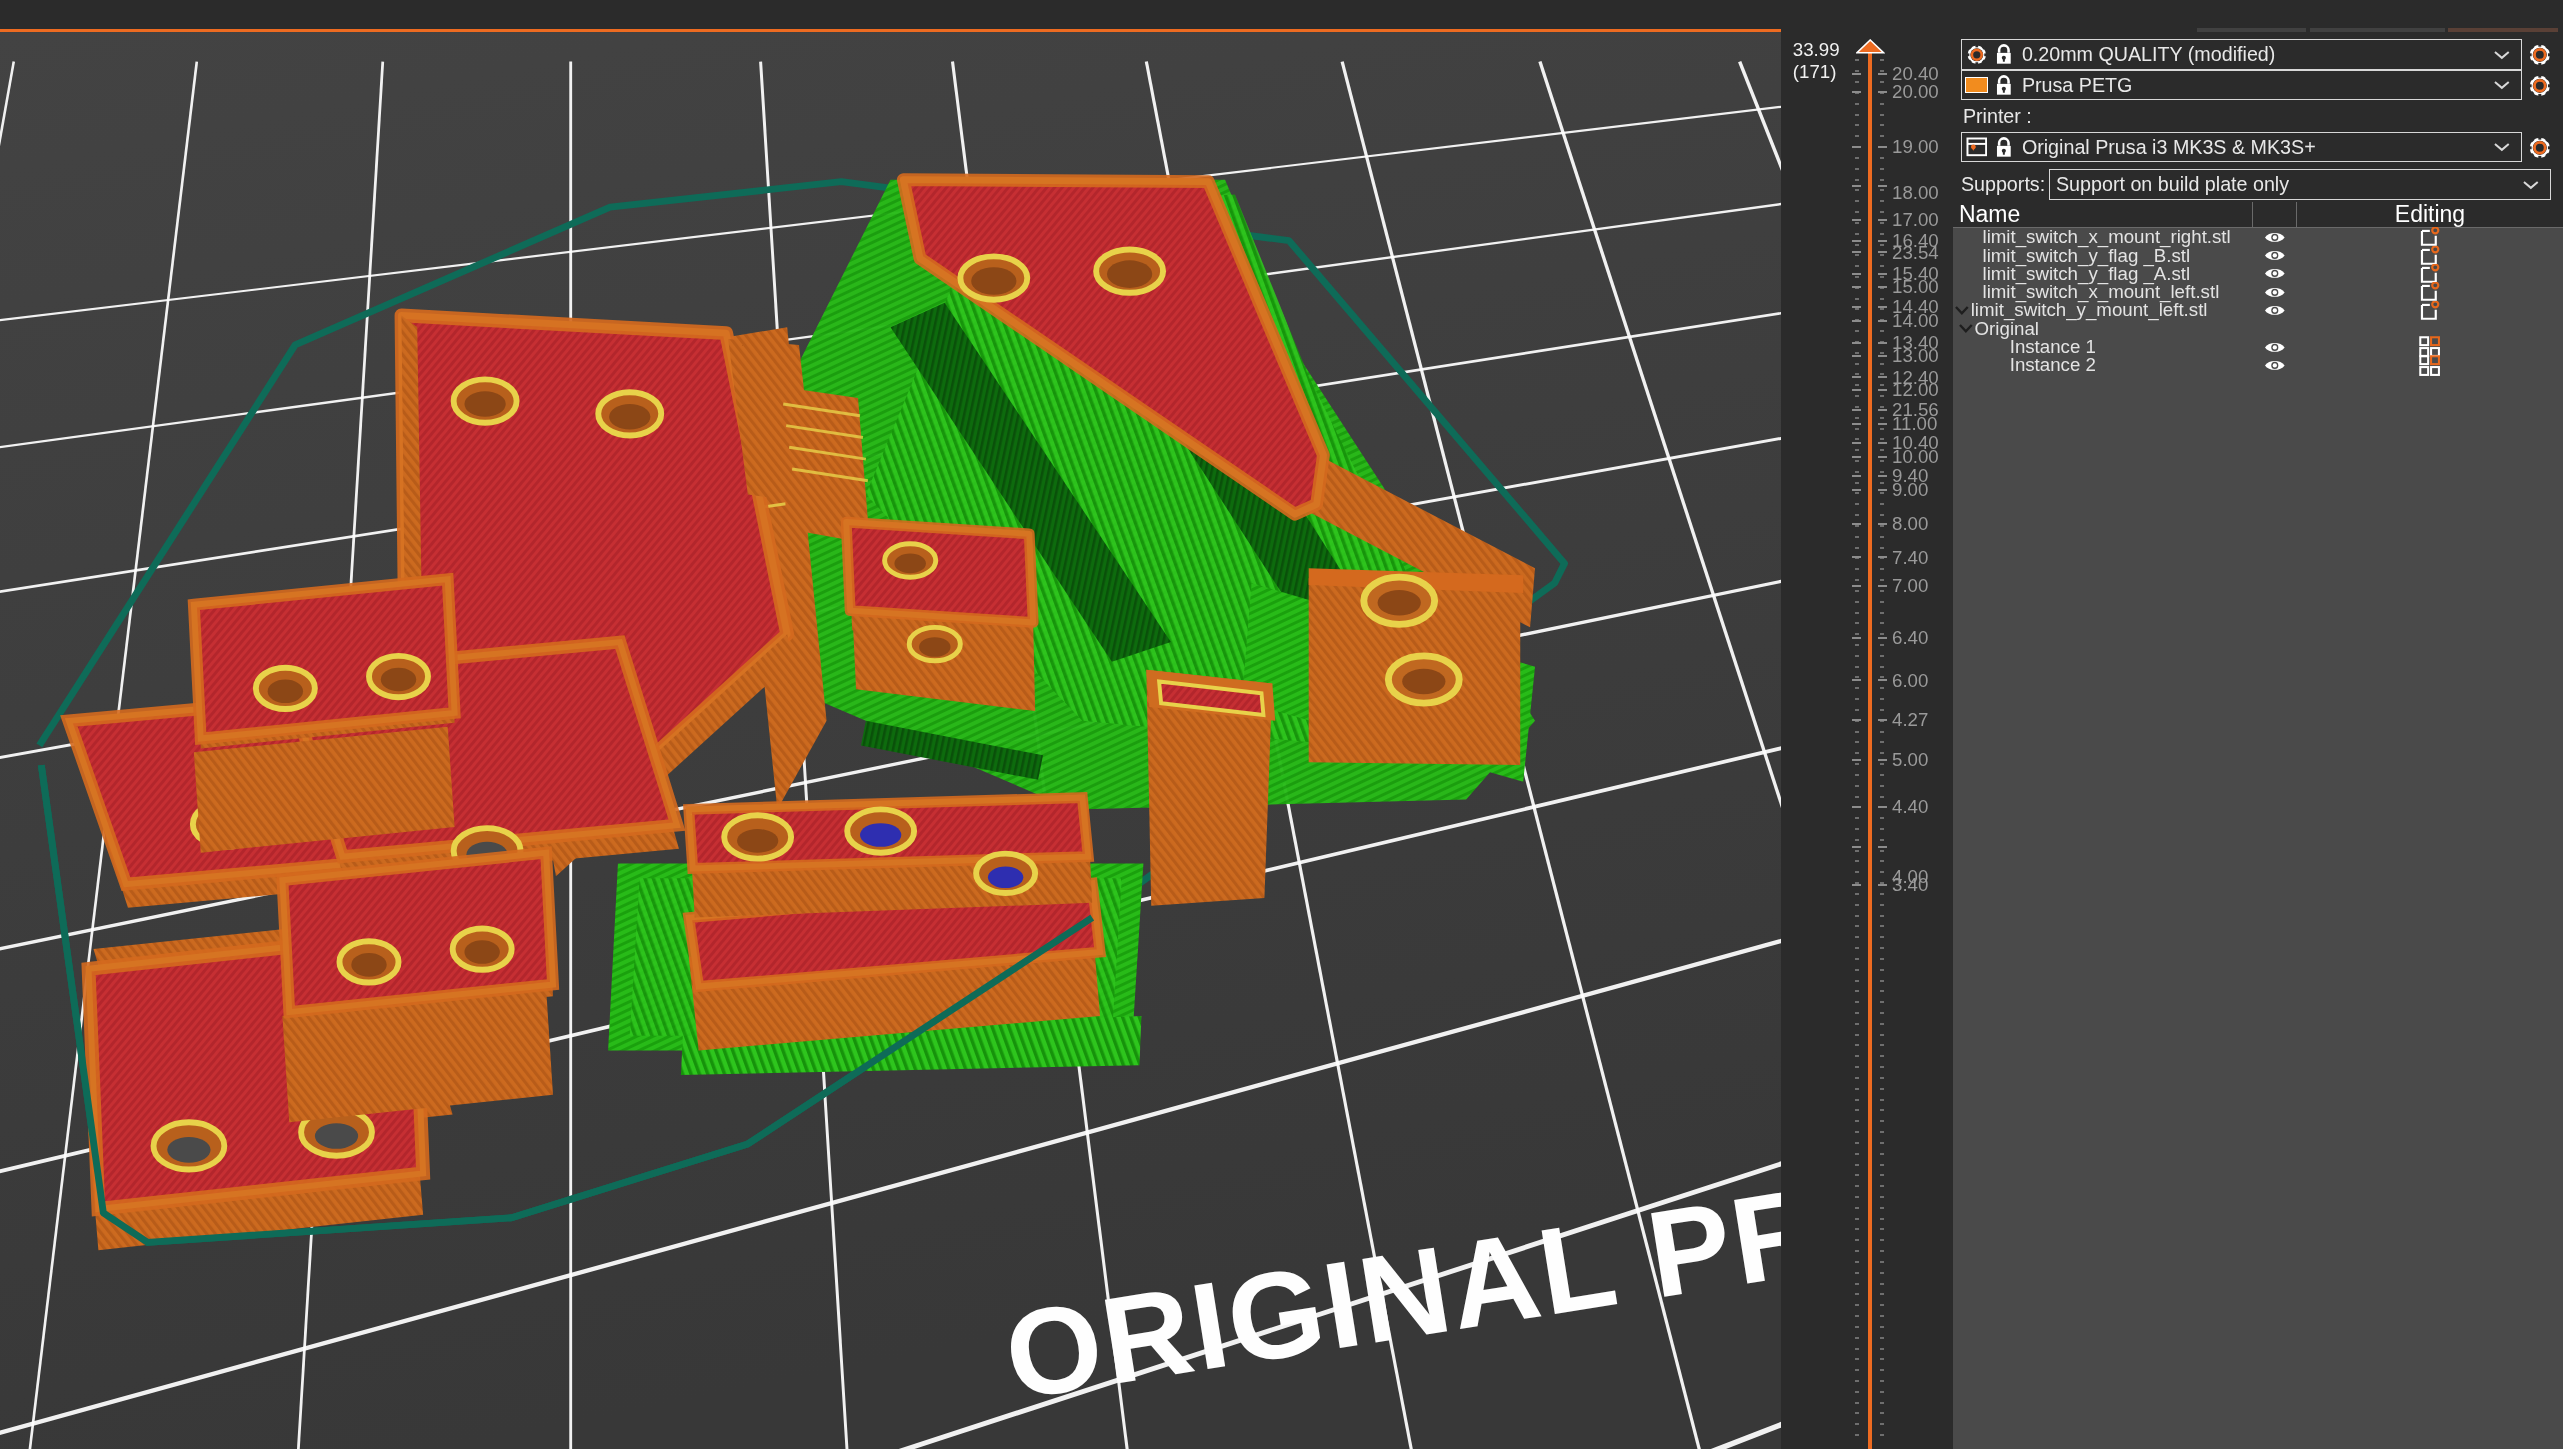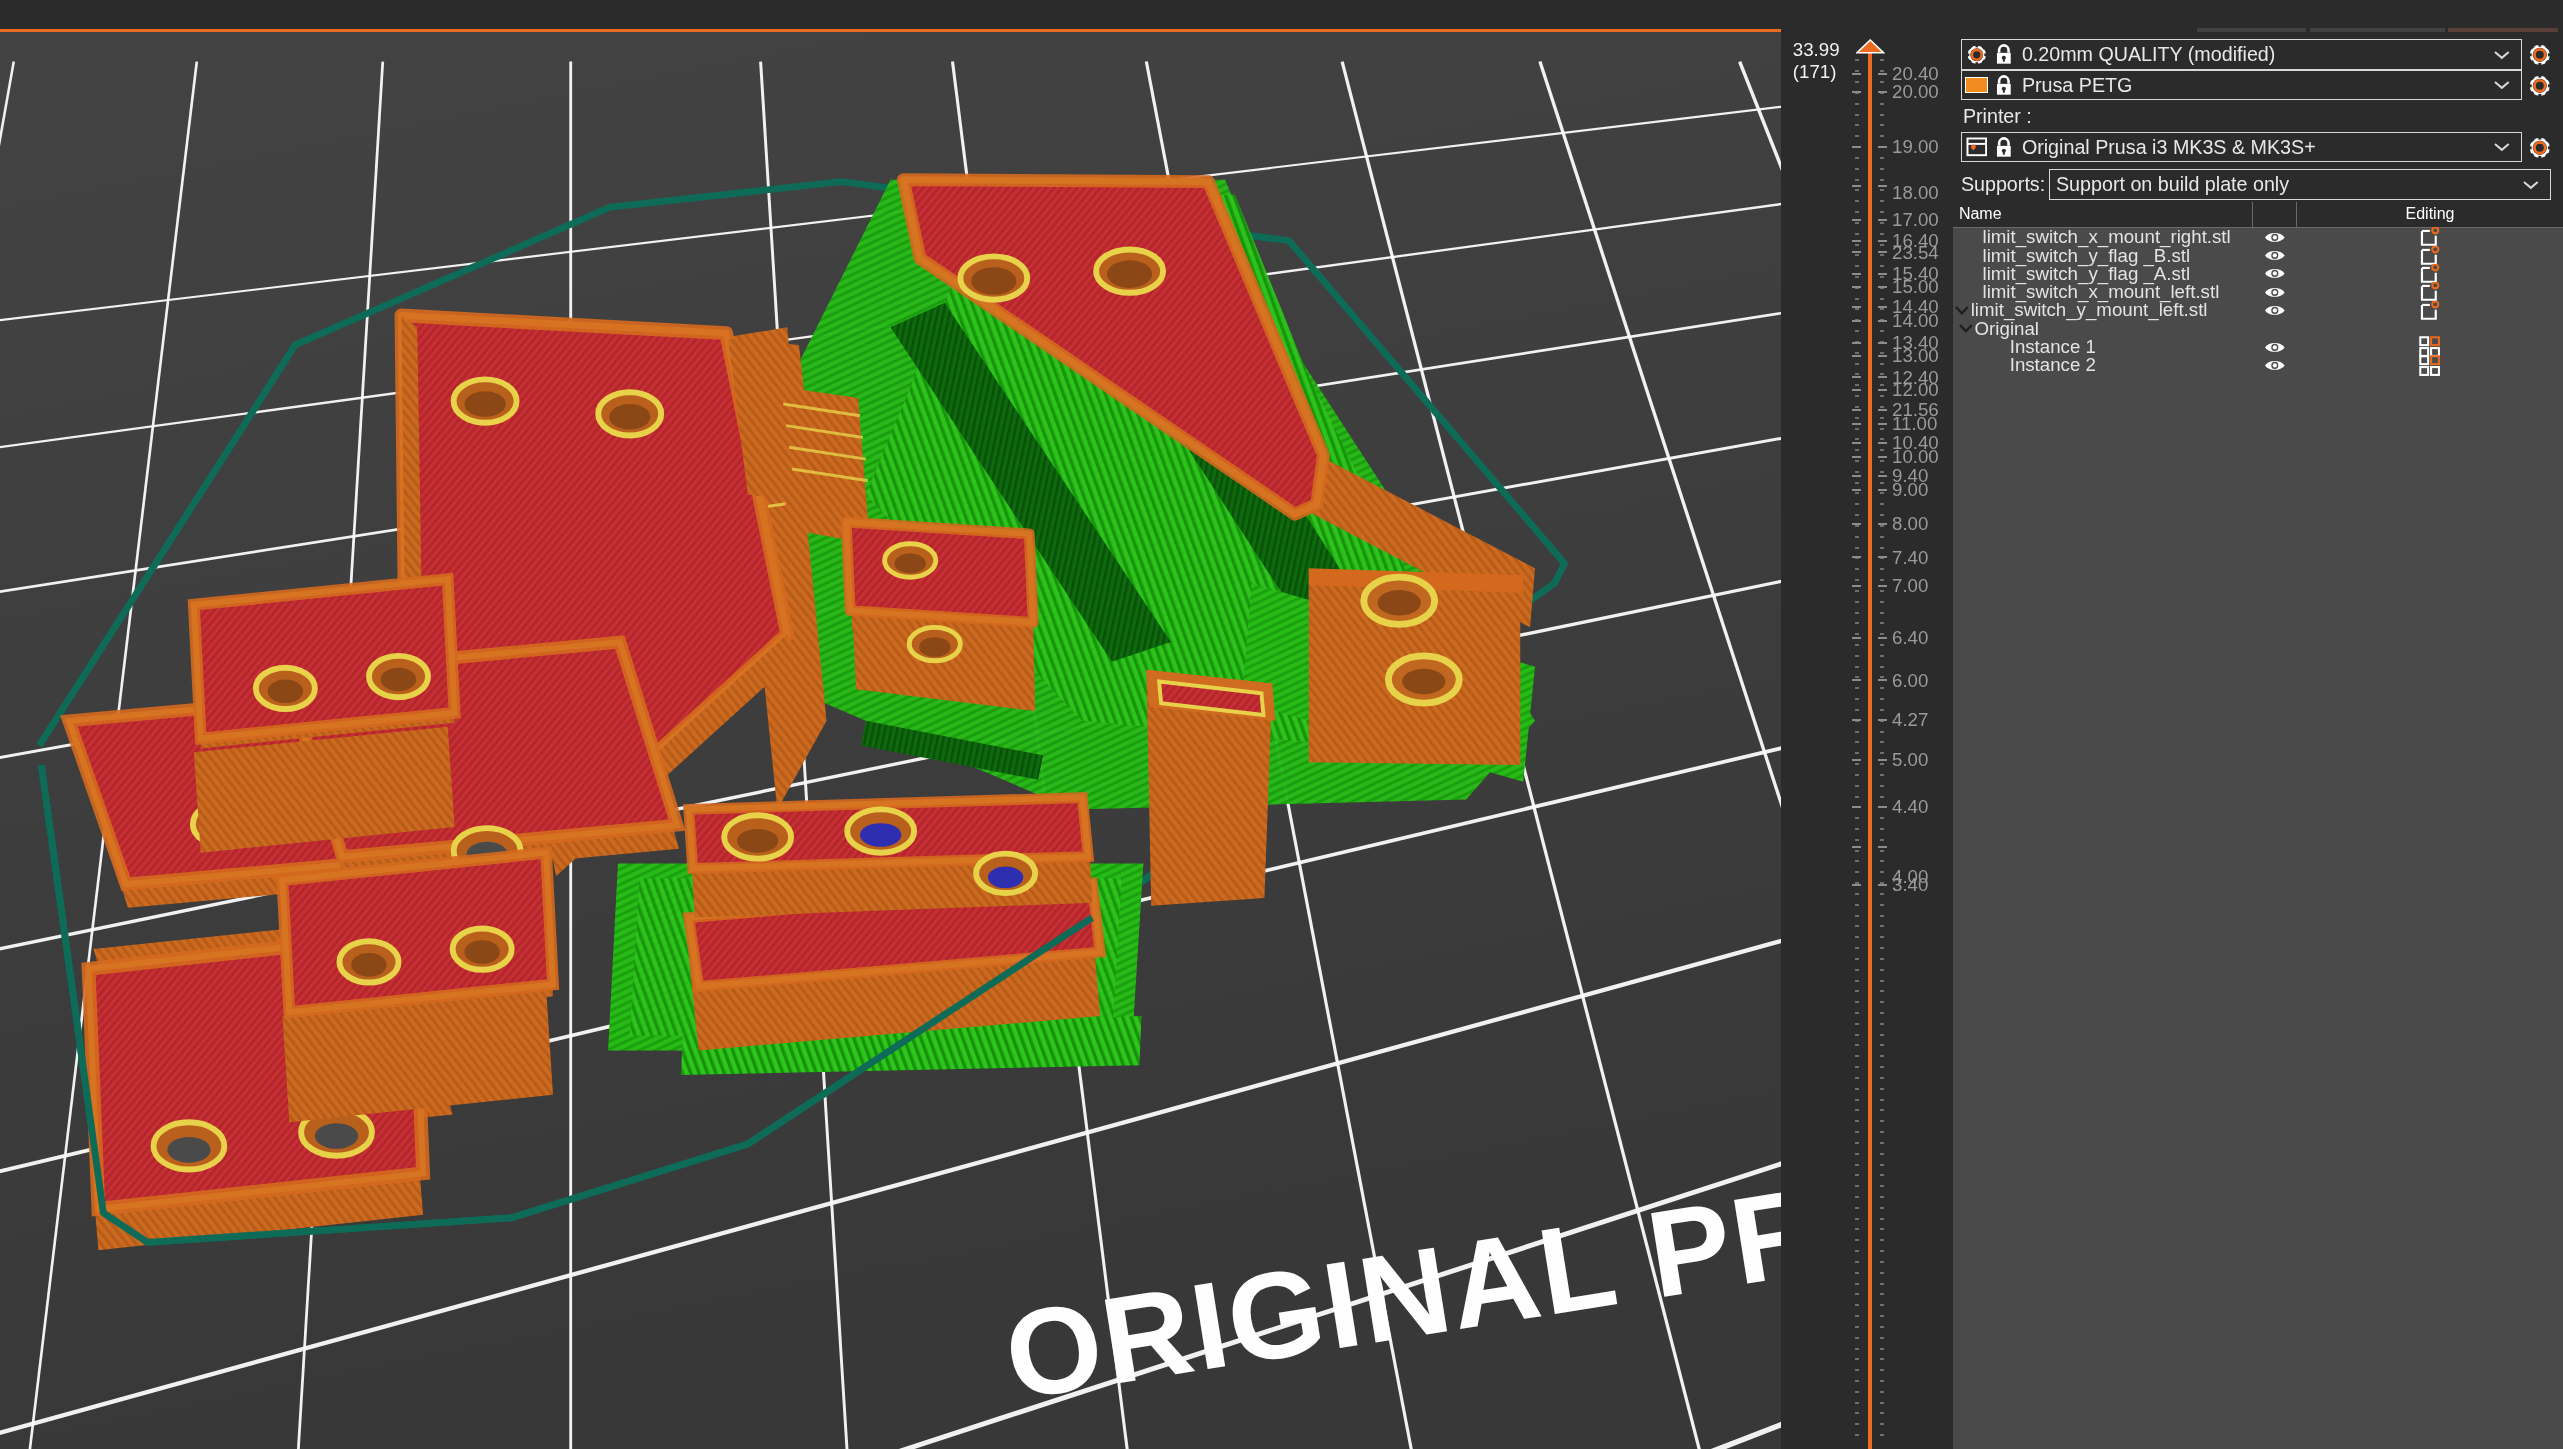--- a/index.html
+++ b/index.html
@@ -112,21 +112,21 @@
   .sp-select .sel-text { padding: 0 5.9px; white-space: nowrap; flex: 1 1 auto; overflow: hidden; }
   .brim-box {
     width: 20.7px; height: 20.7px; background: #ffffff; border: 1px solid #ffffff;
   }
 
   
   .objlist {
     position: absolute; left: 0; top: 0; width: 610px;
   }
   .objlist-head {
-    display: flex; height: 26.6px; background: #2b2b2b; color: #ffffff; font-size: 16px;
+    display: flex; height: 26.6px; background: #2b2b2b; color: #ffffff; font-size: 23px;
     border-bottom: 1px solid #6a6a6a;
   }
   .oh-name { width: 300px; padding-left: 5.9px; display: flex; align-items: center;
     border-right: 1px solid #6a6a6a; }
   .oh-eye { width: 44px; border-right: 1px solid #6a6a6a; }
   .oh-edit { flex: 1; display: flex; align-items: center; justify-content: center; }
   .objlist-body { background: #4a4a4a; }
   .obj-row { display: flex; height: 18.3px; align-items: center; }
   .or-name {
     width: 300px; display: flex; align-items: center; color: #e3e3e3; font-size: 18.7px;

